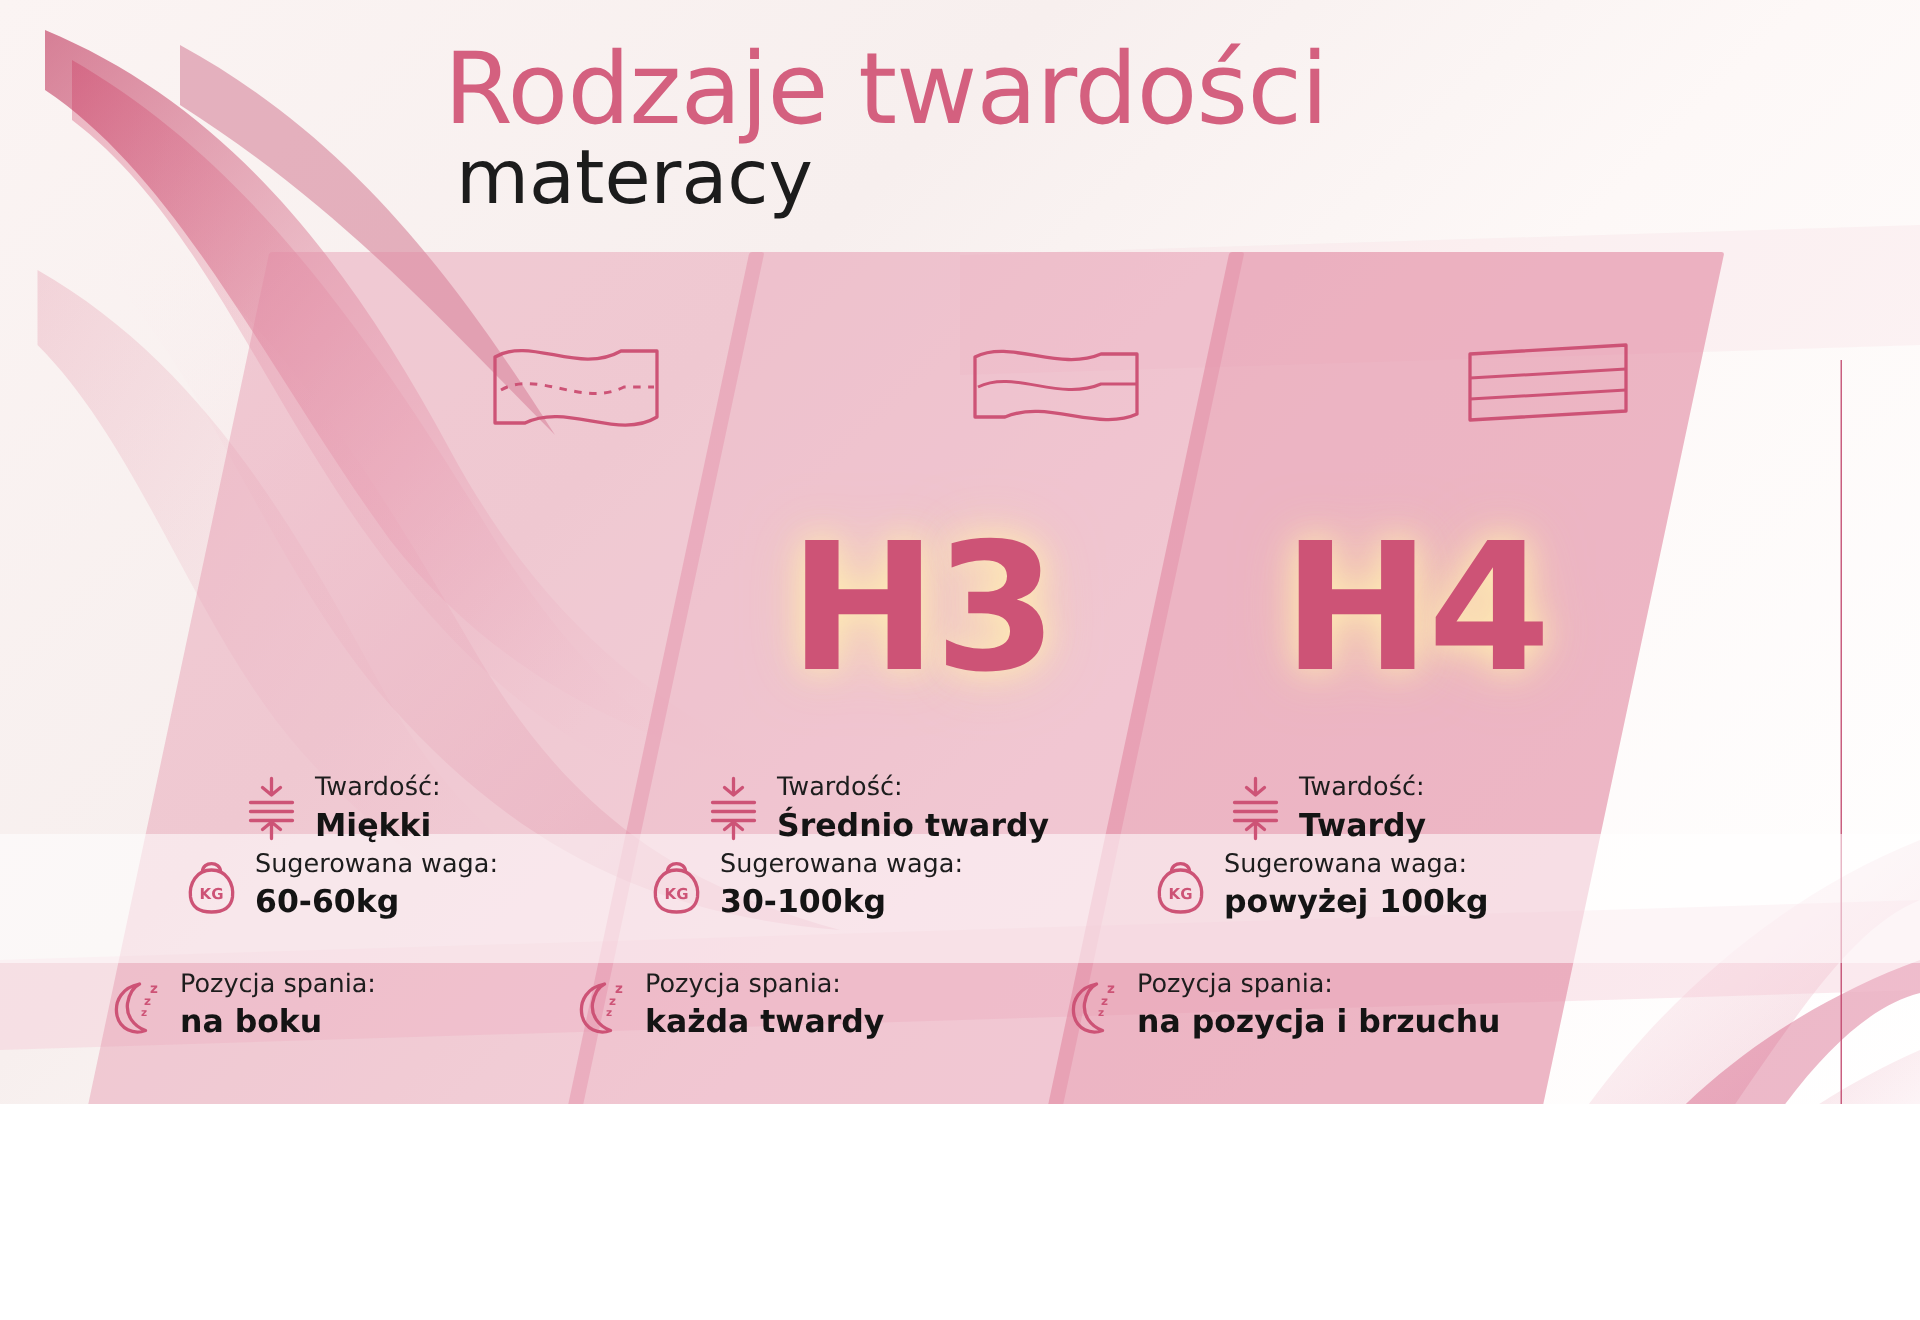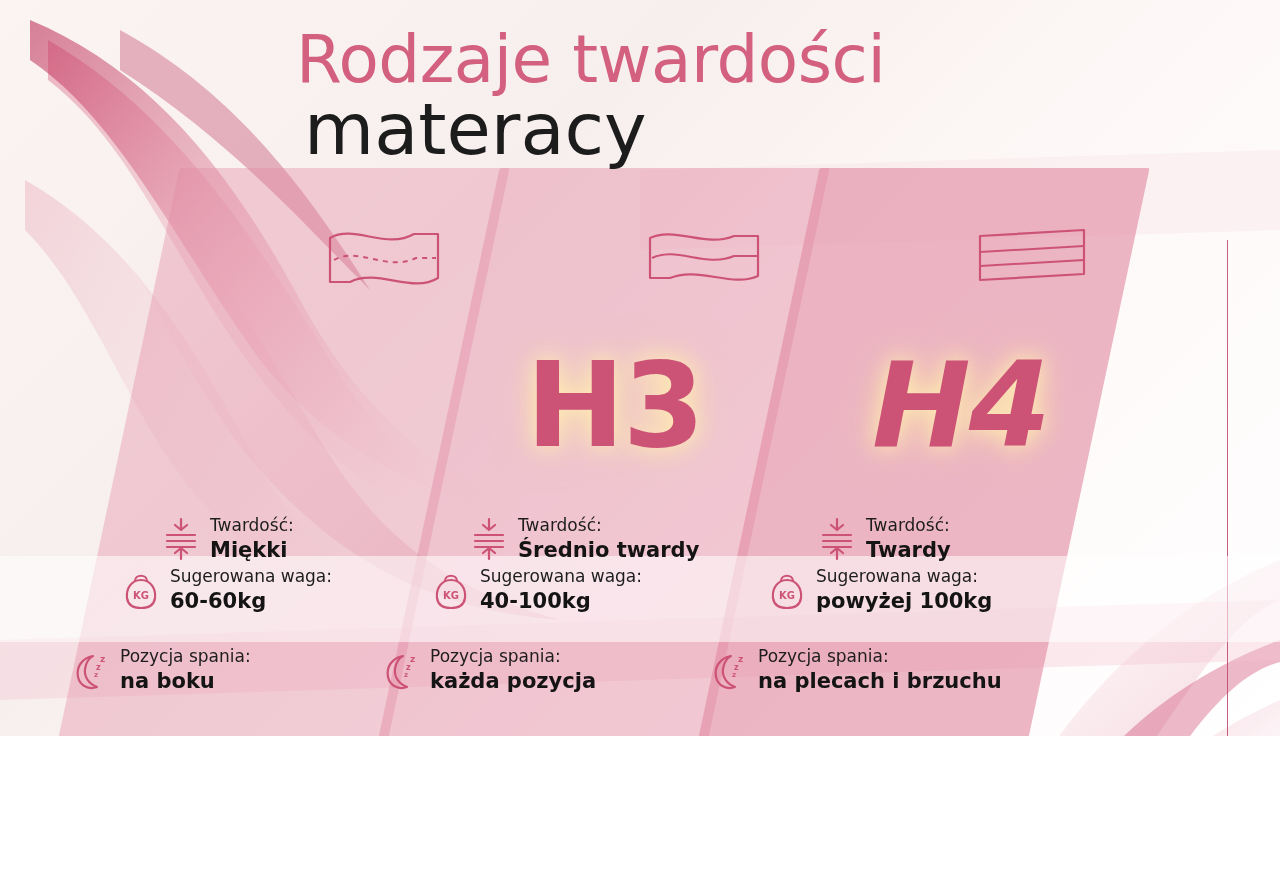--- a/index.html
+++ b/index.html
@@ -85,21 +85,21 @@
   }
   .title-main {
     font-size: 66px;
     line-height: 1.04;
     color: #d4607f;
     font-weight: 400;
     letter-spacing: -0.5px;
     white-space: nowrap;
   }
   .title-sub {
-    font-size: 72px;
+    font-size: 50px;
     line-height: 1.08;
     color: #1c1c1c;
     font-weight: 400;
     margin-left: 8px;
     margin-top: -4px;
     white-space: nowrap;
   }
 
   
   .col {
@@ -129,21 +129,21 @@
     top: 168px;
     left: 78px;
     font-size: 118px;
     font-weight: 700;
     color: #cd5376;
     letter-spacing: -2px;
     text-shadow: 0 0 22px rgba(255,238,180,0.95), 0 0 40px rgba(255,232,150,0.6);
   }
   .col.c1 .hard-label { left: 88px; }
   .col.c2 .hard-label { left: 86px; }
-  .col.c3 .hard-label { left: 112px; font-style: italic; }
+  .col.c3 .hard-label { left: 95px; }
 
   .feature {
     position: absolute;
     display: flex;
     align-items: center;
     gap: 10px;
   }
   .f-hard  { top: 320px; margin-top: 27px; }
   .f-weight{ top: 398px; }
   .f-pos   { top: 478px; }
@@ -300,36 +300,36 @@
     <div class="feature f-weight">
       <div class="ficon">
         <svg viewBox="0 0 38 44" xmlns="http://www.w3.org/2000/svg">
           <path d="M13,13 C13,6 25,6 25,13" fill="none" stroke="#cd5376" stroke-width="2.2" stroke-linecap="round"></path>
           <path d="M19,12 C29,12 34,21 33,30 C32,37 27,40 19,40 C11,40 6,37 5,30 C4,21 9,12 19,12 Z" fill="none" stroke="#cd5376" stroke-width="2.2"></path>
           <text x="19" y="31" font-family="DejaVu Sans, sans-serif" font-size="10" font-weight="700" fill="#cd5376" text-anchor="middle">KG</text>
         </svg>
       </div>
       <div class="ftext">
         <div class="lab">Sugerowana waga:</div>
-        <div class="val">40-100kg</div>
+        <div class="val">30-100kg</div>
       </div>
     </div>
 
     <div class="feature f-pos">
       <div class="ficon">
         <svg viewBox="0 0 38 44" xmlns="http://www.w3.org/2000/svg">
           <path d="M21,8 C10,10 4,19 6,29 C8,38 17,42 25,39 C17,36 12,29 13,21 C14,15 17,10 21,8 Z" fill="none" stroke="#cd5376" stroke-width="2.2" stroke-linejoin="round"></path>
           <text x="28" y="14" font-family="DejaVu Sans, sans-serif" font-size="9" font-weight="700" fill="#cd5376">z</text>
           <text x="24" y="22" font-family="DejaVu Sans, sans-serif" font-size="8" font-weight="700" fill="#cd5376">z</text>
           <text x="22" y="29" font-family="DejaVu Sans, sans-serif" font-size="7" font-weight="700" fill="#cd5376">z</text>
         </svg>
       </div>
       <div class="ftext">
         <div class="lab">Pozycja spania:</div>
-        <div class="val">każda pozycja</div>
+        <div class="val">każda twardy</div>
       </div>
     </div>
   </div>
 
   <div class="col c3">
     <div class="mattress-icon">
       <svg viewBox="0 0 120 88" xmlns="http://www.w3.org/2000/svg">
         <path d="M8,20 L112,14 L112,58 L8,64 Z" fill="none" stroke="#cd5376" stroke-width="2.2" stroke-linejoin="round"></path>
         <path d="M8,36 L112,30" fill="none" stroke="#cd5376" stroke-width="2"></path>
         <path d="M8,50 L112,44" fill="none" stroke="#cd5376" stroke-width="2"></path>
@@ -369,18 +369,18 @@
       <div class="ficon">
         <svg viewBox="0 0 38 44" xmlns="http://www.w3.org/2000/svg">
           <path d="M21,8 C10,10 4,19 6,29 C8,38 17,42 25,39 C17,36 12,29 13,21 C14,15 17,10 21,8 Z" fill="none" stroke="#cd5376" stroke-width="2.2" stroke-linejoin="round"></path>
           <text x="28" y="14" font-family="DejaVu Sans, sans-serif" font-size="9" font-weight="700" fill="#cd5376">z</text>
           <text x="24" y="22" font-family="DejaVu Sans, sans-serif" font-size="8" font-weight="700" fill="#cd5376">z</text>
           <text x="22" y="29" font-family="DejaVu Sans, sans-serif" font-size="7" font-weight="700" fill="#cd5376">z</text>
         </svg>
       </div>
       <div class="ftext">
         <div class="lab">Pozycja spania:</div>
-        <div class="val">na plecach i brzuchu</div>
+        <div class="val">na pozycja i brzuchu</div>
       </div>
     </div>
   </div>
 
 </div>
 
 </body></html>

